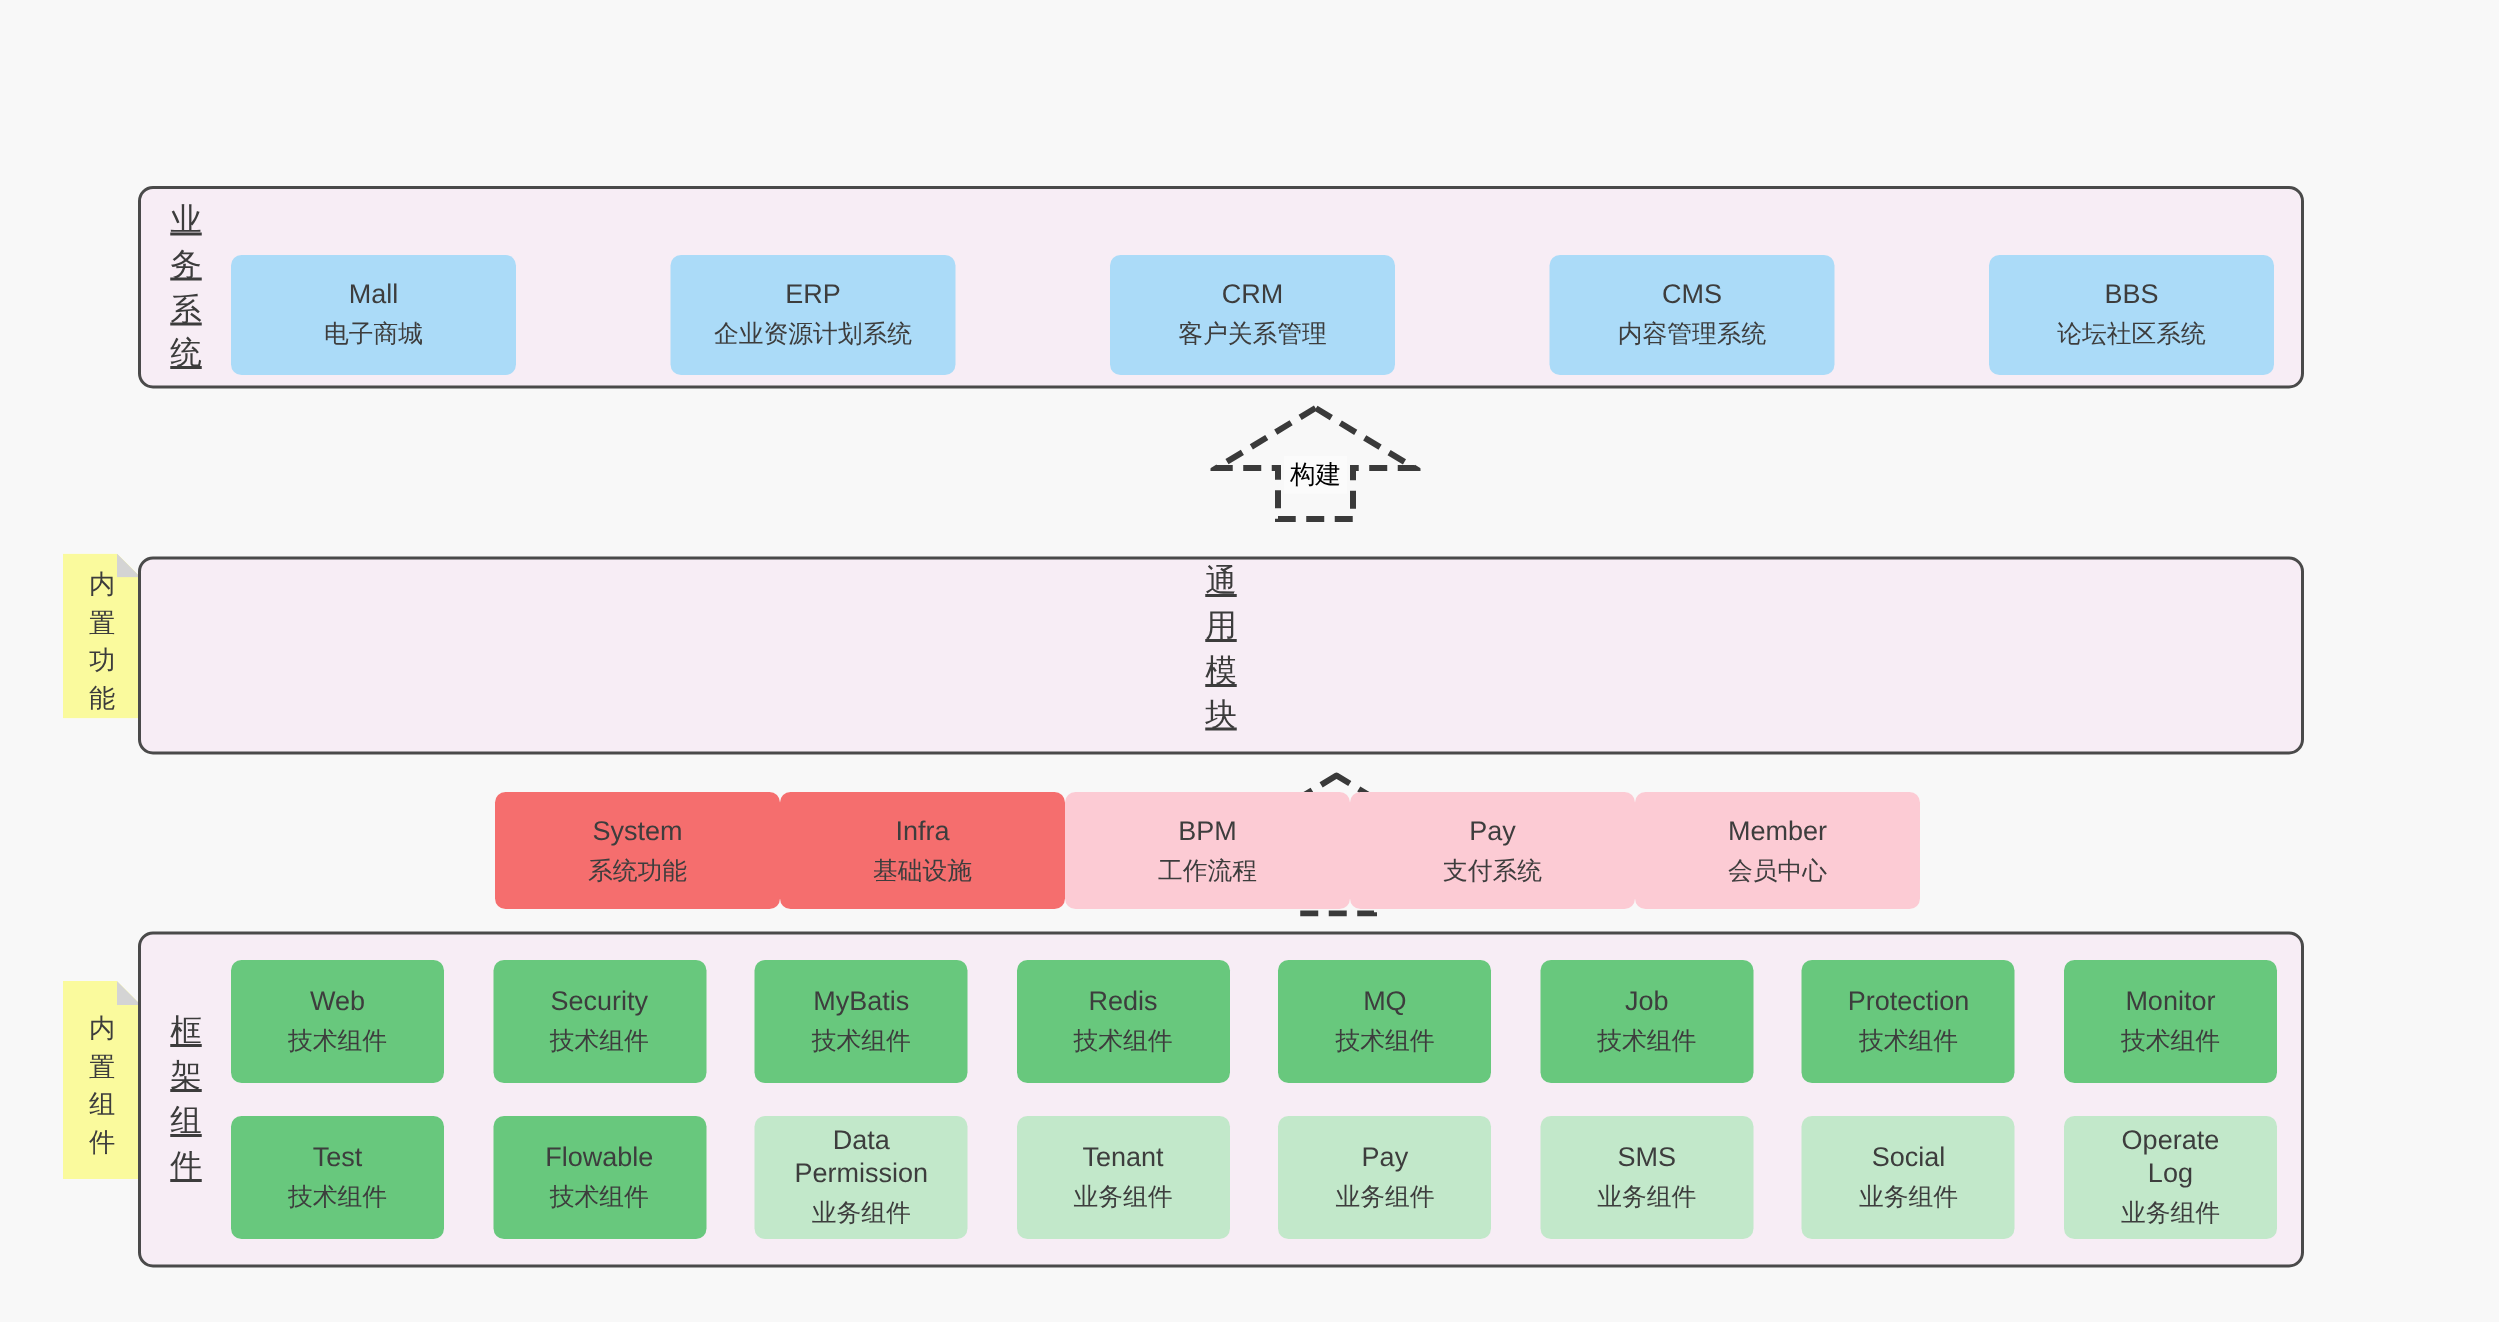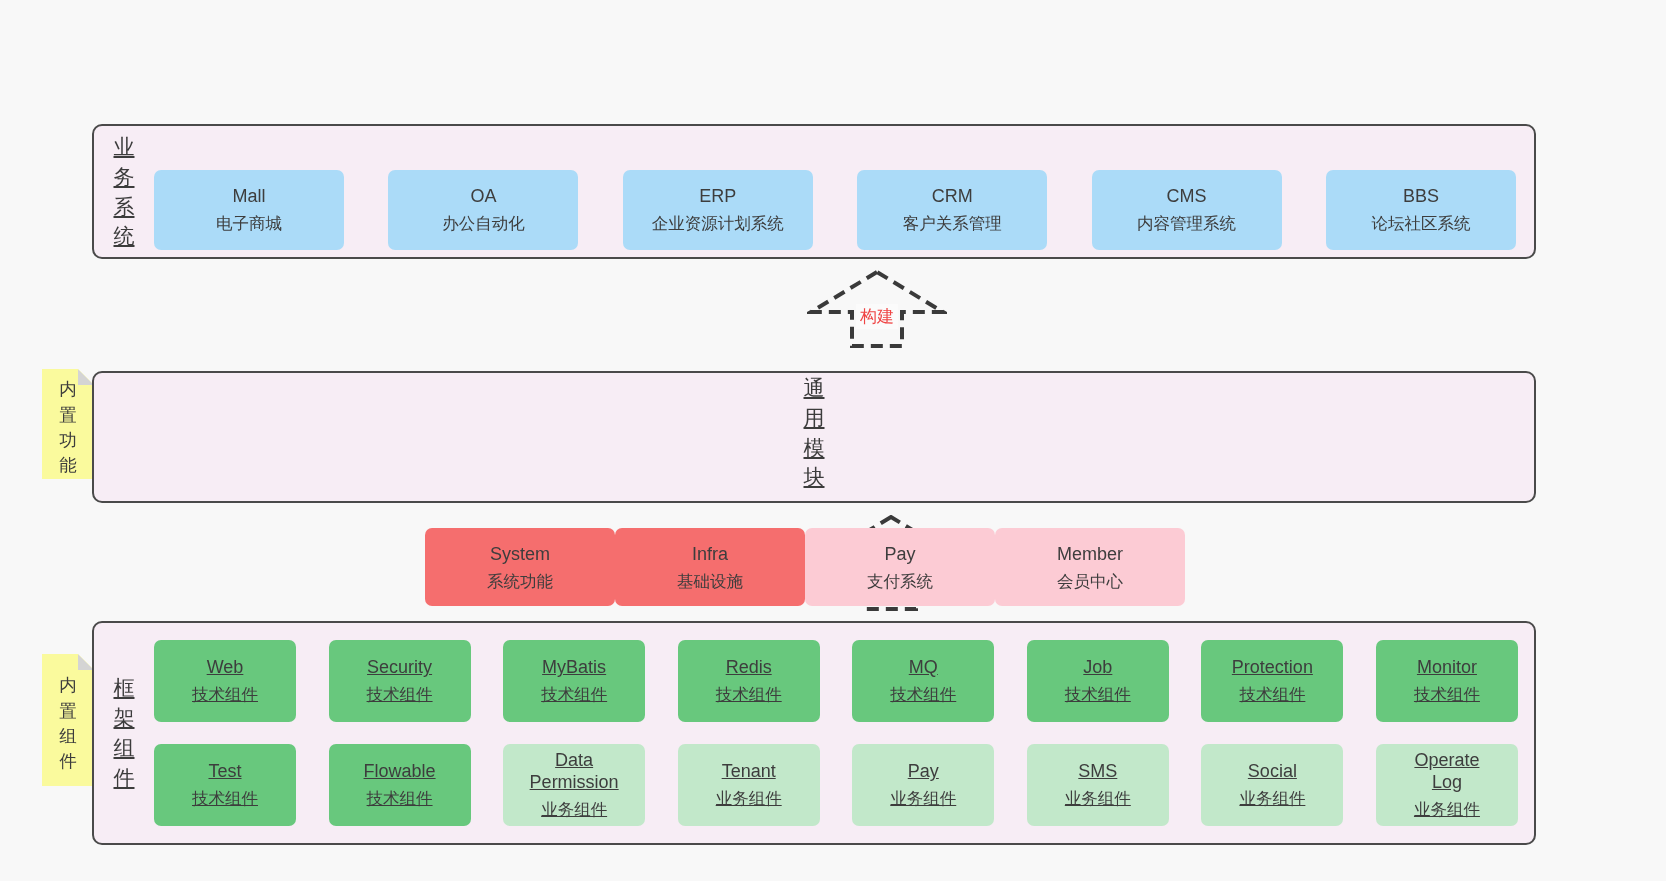--- a/index.html
+++ b/index.html
@@ -43,42 +43,42 @@
   
   .box {
     width:190px; height:80px; border-radius:7px;
     display:flex; flex-direction:column; align-items:center; justify-content:center;
     text-align:center; box-sizing:border-box; padding:0 8px;margin-top:36px;
   }
   .section-modules .box { height:78px; }
   .box-sm {
     width:142px; height:82px; border-radius:7px;
     display:flex; flex-direction:column; align-items:center; justify-content:center;
-    text-align:center; box-sizing:border-box; padding:0 21px;text-decoration:underline;
+    text-align:center; box-sizing:border-box; padding:0 21px;
   }
   .box .t, .box-sm .t { font-size:18px; line-height:1.22; }
   .box .s, .box-sm .s { font-size:16.5px; line-height:1.22; margin-top:5px; }
   .box-sm .t { max-width:106px; }
 
   .blue        { background:#abdbf8; }
   .red         { background:#f56e6e; }
   .pink        { background:#fccbd4; }
   .green       { background:#68c87d; }
   .green-light { background:#c2e8ca; }
 
   
   .arrow { position:absolute; z-index:1; }
   .arrow svg { display:block; }
   .arrow polygon {
     fill:none; stroke:#3a3a3a; stroke-width:4; stroke-dasharray:12 7;
   }
   .arrow-label {
     position:absolute; left:50%; top:34px; transform:translateX(-50%);
     background:#fbfbfb; padding:1px 4px; font-size:17px; white-space:nowrap;
-    color:#ef4444;
+    color:#000000;
   }
   .arrow-build     { left:807px; top:270px; width:140px; height:78px; }
   .arrow-implement { left:821px; top:515px; width:140px; height:96px; }
 
   
   .note {
     position:absolute; z-index:1; background:#fafa9d;
     clip-path:polygon(0 0, calc(100% - 16px) 0, 100% 16px, 100% 100%, 0 100%);
     display:flex; justify-content:center; align-items:center;
   }
@@ -101,24 +101,20 @@
   <div class="section section-business">
     <div class="v-label">
       <span>业务系统</span>
     </div>
     <div class="boxes">
       <div class="box blue">
         <div class="t">Mall</div>
         <div class="s">电子商城</div>
       </div>
       <div class="box blue">
-        <div class="t">OA</div>
-        <div class="s">办公自动化</div>
-      </div>
-      <div class="box blue">
         <div class="t">ERP</div>
         <div class="s">企业资源计划系统</div>
       </div>
       <div class="box blue">
         <div class="t">CRM</div>
         <div class="s">客户关系管理</div>
       </div>
       <div class="box blue">
         <div class="t">CMS</div>
         <div class="s">内容管理系统</div>
@@ -149,20 +145,24 @@
     <div class="boxes">
       <div class="box red">
         <div class="t">System</div>
         <div class="s">系统功能</div>
       </div>
       <div class="box red">
         <div class="t">Infra</div>
         <div class="s">基础设施</div>
       </div>
       <div class="box pink">
+        <div class="t">BPM</div>
+        <div class="s">工作流程</div>
+      </div>
+      <div class="box pink">
         <div class="t">Pay</div>
         <div class="s">支付系统</div>
       </div>
       <div class="box pink">
         <div class="t">Member</div>
         <div class="s">会员中心</div>
       </div>
     </div>
   </div>
 

